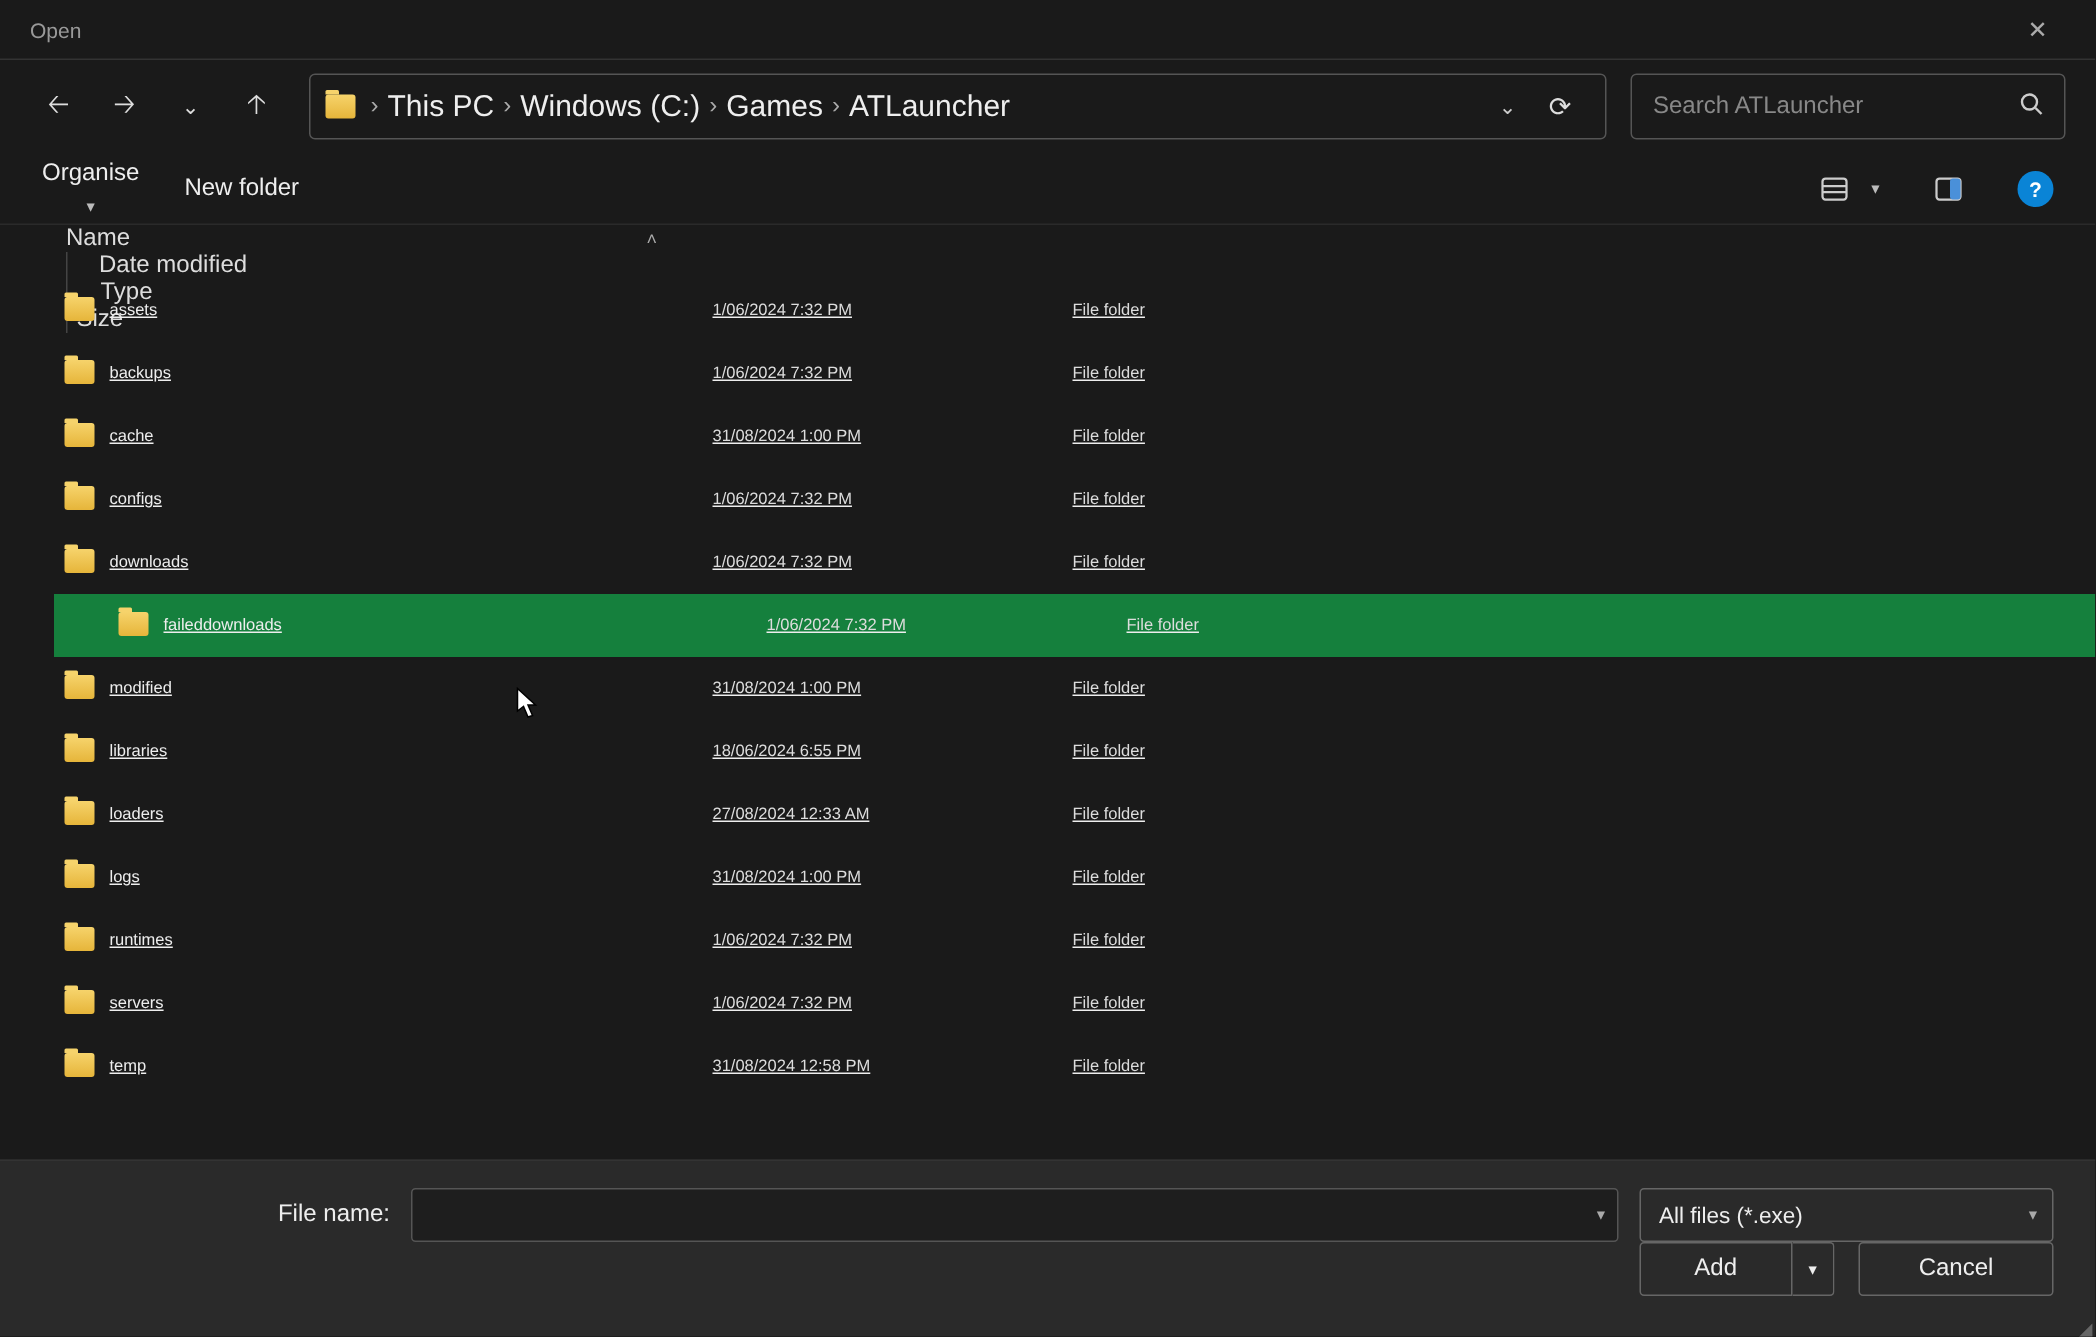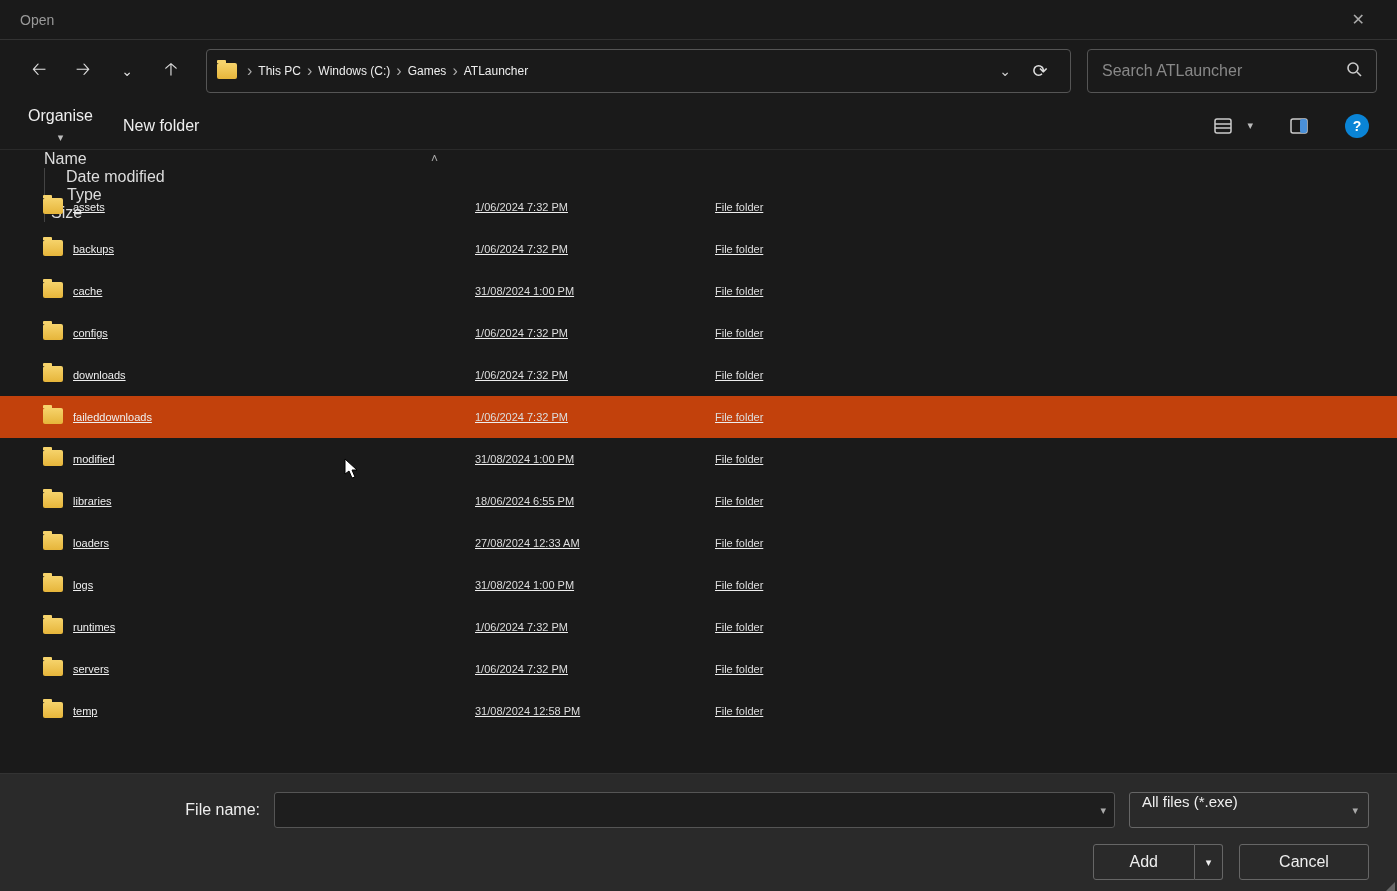--- a/index.html
+++ b/index.html
@@ -9,21 +9,21 @@
 .titlebar { height: 40px; display: flex; align-items: center; padding: 0 20px; color: #999; font-size: 14px; border-bottom: 1px solid #333; }
 .titlebar .close { margin-left: auto; font-size: 16px; color: #aaa; cursor: pointer; padding: 8px 12px; }
 
 
 .navrow { height: 62px; display: flex; align-items: center; padding: 0 20px; gap: 6px; }
 .navbtn { width: 38px; height: 38px; display: flex; align-items: center; justify-content: center; color: #ddd; border-radius: 4px; }
 .arrow { font-size: 18px; }
 .breadcrumb-box { flex: 1; height: 44px; border: 1px solid #555; border-radius: 4px; display: flex; align-items: center; padding: 0 10px; margin: 0 10px; }
 .folder-glyph { width: 20px; height: 16px; background: linear-gradient(#f6d36b, #e6b53a); border-radius: 2px; position: relative; margin-right: 8px; display: inline-block; }
 .folder-glyph::before { content: ""; position: absolute; top: -3px; left: 0; width: 9px; height: 3px; background: #f6d36b; border-radius: 1px 1px 0 0; }
-.crumb { display: flex; align-items: center; font-size: 12px; color: #eee; gap: 10px; padding: 0 4px; cursor: pointer; }
+.crumb { display: flex; align-items: center; font-size: 20px; color: #eee; gap: 10px; padding: 0 4px; cursor: pointer; }
 .chev { color: #aaa; padding: 0 2px; }
 .addrdrop { width: 30px; text-align: center; color: #ccc; font-size: 14px; cursor: pointer; }
 .refresh { width: 40px; text-align: center; font-size: 18px; color: #ddd; cursor: pointer; }
 .searchbox { width: 290px; height: 44px; border: 1px solid #555; border-radius: 4px; display: flex; align-items: center; padding: 0 14px; }
 .searchbox input { flex: 1; background: transparent; border: none; color: #ddd; font-size: 16px; outline: none; }
 .searchbox input::placeholder { color: #888; }
 .search-icon { color: #ccc; font-size: 16px; }
 
 
 .toolbar { height: 48px; display: flex; align-items: center; padding: 0 28px; gap: 30px; border-bottom: 1px solid #2a2a2a; }
@@ -41,37 +41,37 @@
 .col-type { width: 196px; padding-left: 22px; border-left: 1px solid #444; height:100%; display:flex; align-items:center;}
 .col-size { width: 128px; padding-left: 6px; border-left: 1px solid #444; height:100%; display:flex; align-items:center;}
 .sort-chev { margin-left: auto; margin-right: 20px; color: #aaa; font-size: 12px; }
 
 
 .filelist { height: 548px; overflow-y: auto; position: relative; }
 .filelist::-webkit-scrollbar { width: 14px; }
 .filelist::-webkit-scrollbar-track { background: #1a1a1a; }
 .filelist::-webkit-scrollbar-thumb { background: #666; border-radius: 7px; }
 .row { height: 42px; display: flex; align-items: center; padding-left: 43px; font-size: 11px; color: #eee; cursor: default; text-decoration: underline; }
-.row.selected { background: #c2410c; }
+.row.selected { background: #15803d; margin-left: 36px; }
 .row .icon-cell { width: 30px; }
 .row .name-cell { width: 402px; }
 .row .date-cell { width: 240px; color: #ddd; }
 .row .type-cell { width: 196px; color: #ddd; }
 .row .size-cell { width: 100px; color: #ddd; }
 
 
 .cursor { position: absolute; left: 344px; top: 458px; pointer-events: none; z-index: 100; }
 
 
 .footer { position: absolute; bottom: 0; left: 0; right: 0; height: 118px; background: #2a2a2a; border-top: 1px solid #333; padding: 18px 28px 0 0; }
-.fn-row { display: flex; align-items: center; gap: 14px; margin-bottom: 16px; }
+.fn-row { display: flex; align-items: center; gap: 14px; margin-bottom: 0; }
 .fn-label { width: 260px; text-align: right; font-size: 16px; color: #eee; }
 .fn-input { flex: 1; height: 36px; background: #1e1e1e; border: 1px solid #555; border-radius: 3px; position: relative; }
 .fn-input .dd { position: absolute; right: 8px; top: 50%; transform: translateY(-50%); color: #aaa; font-size: 11px; }
-.filetype { width: 240px; height: 36px; border: 1px solid #666; border-radius: 3px; display: flex; align-items: flex-start; padding: 0 12px; color: #eee; font-size: 15px; position: relative; cursor: pointer; }
+.filetype { width: 276px; height: 36px; border: 1px solid #666; border-radius: 3px; display: flex; align-items: center; padding: 0 12px; color: #eee; font-size: 15px; position: relative; cursor: pointer; }
 .filetype .dd { position: absolute; right: 10px; top: 50%; transform: translateY(-50%); color: #aaa; font-size: 11px; }
 .btn-row { display: flex; justify-content: flex-end; gap: 16px; }
 .splitbtn { display: flex; }
 .winbtn { height: 36px; padding: 0 40px; border: 1px solid #666; background: transparent; color: #eee; font-size: 16px; border-radius: 3px; cursor: pointer; }
 .splitbtn .main { border-radius: 3px 0 0 3px; padding: 0 36px; }
 .splitbtn .drop { width: 28px; padding: 0; border-left: none; border-radius: 0 3px 3px 0; font-size: 11px; }
 .resize-grip { position: absolute; right: 4px; bottom: 2px; color: #666; font-size: 14px; line-height: 6px; letter-spacing: -2px; }
 </style>
 </head>
 <body>

